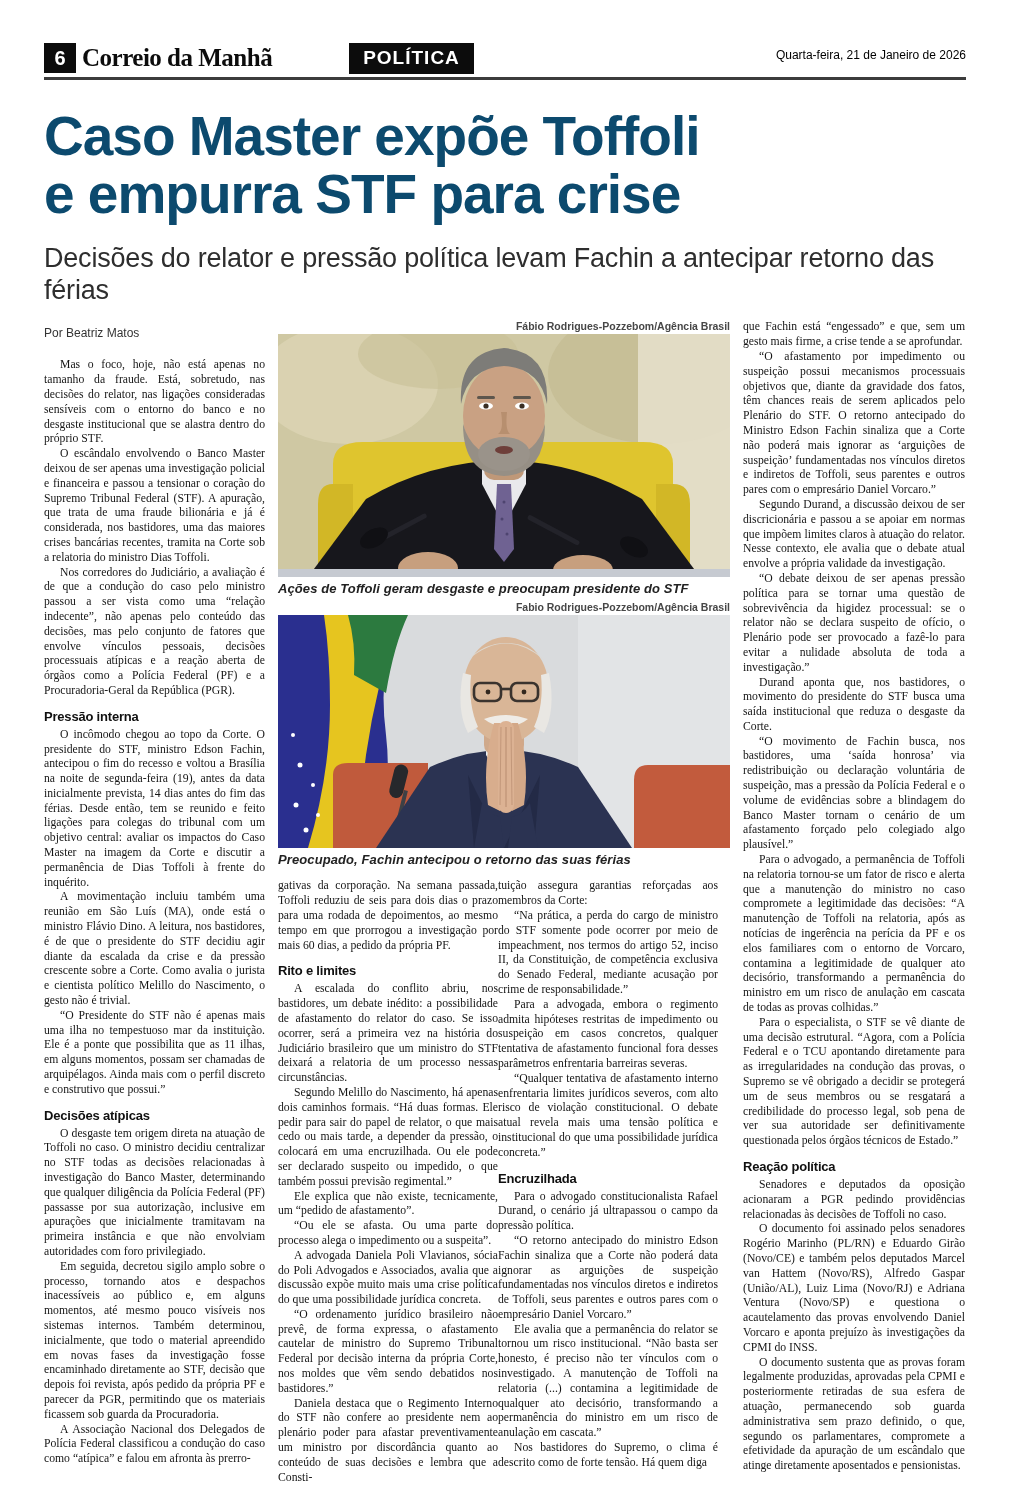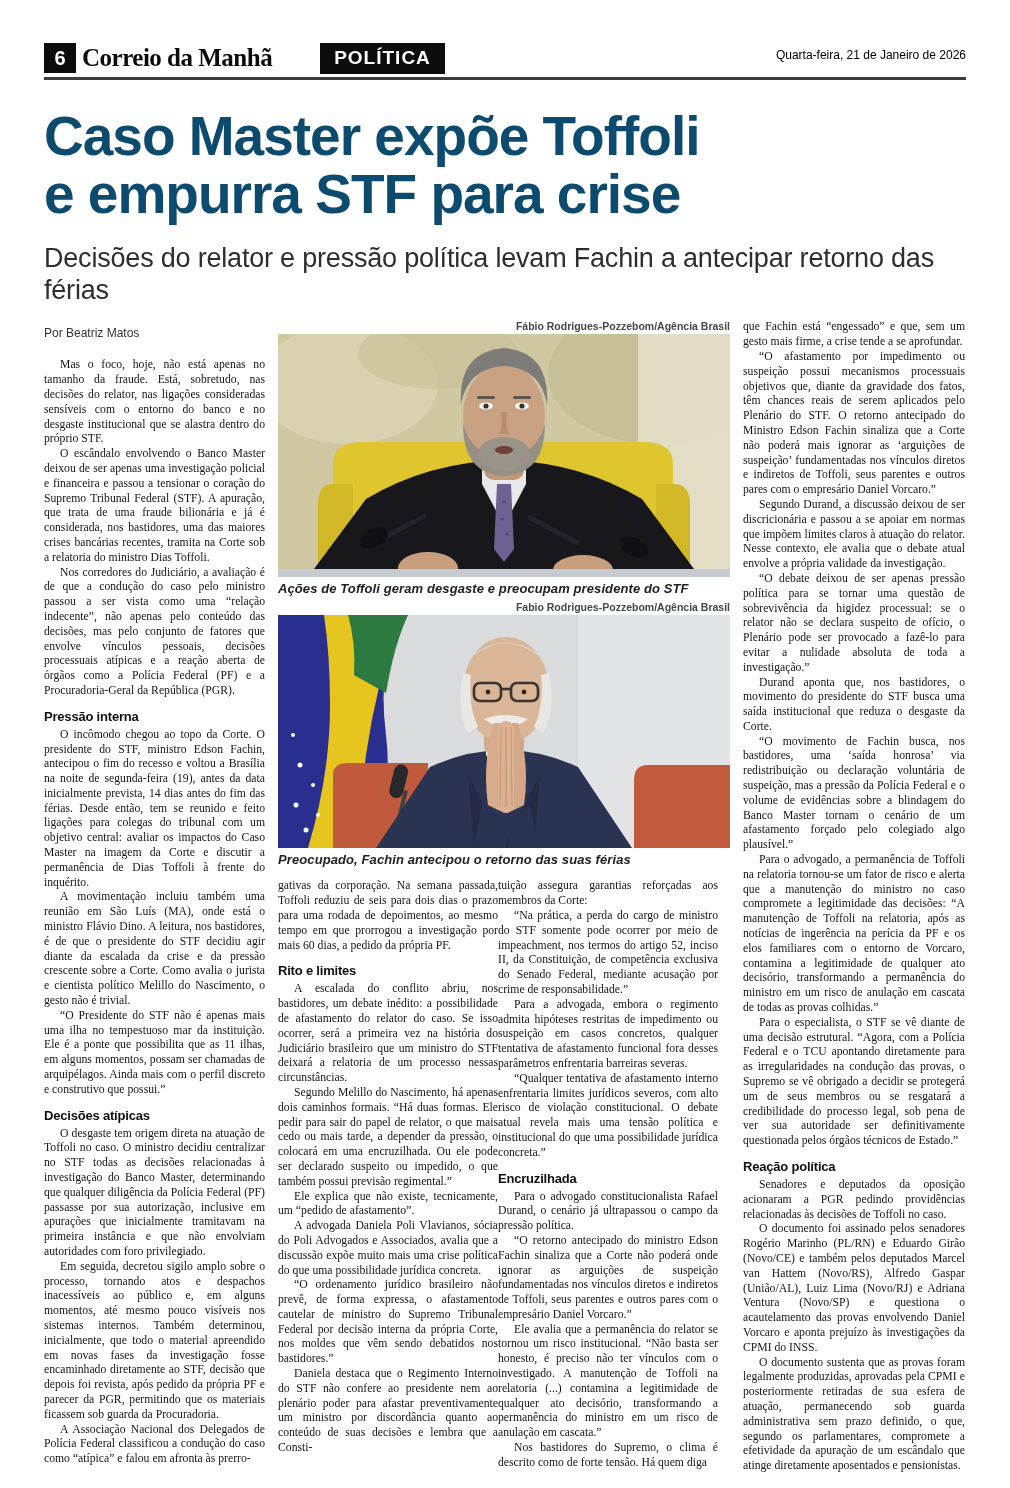--- a/index.html
+++ b/index.html
@@ -2,21 +2,21 @@
 <html lang="pt-BR"><head>
 <meta charset="utf-8">
 <style>
   html,body{margin:0;padding:0;background:#ffffff;}
   body{width:1010px;height:1488px;overflow:hidden;font-family:"Liberation Sans",sans-serif;color:#111;}
   .page{padding:0 44px;box-sizing:border-box;width:1010px;height:1488px;}
   
   .masthead{margin-top:42px;display:flex;align-items:center;position:relative;height:32px;}
   .pagenum-box{background:#0c0c0c;color:#fff;font-weight:700;font-size:20px;width:32px;height:30px;display:flex;align-items:center;justify-content:center;}
   .logo{font-family:"Liberation Serif",serif;font-weight:700;font-size:25px;letter-spacing:-0.5px;margin-left:6px;color:#0c0c0c;white-space:nowrap;}
-  .section-box{background:#0c0c0c;color:#fff;font-weight:700;font-size:19px;letter-spacing:1px;padding:4px 14px 5px;margin-left:48px;}
+  .section-box{background:#0c0c0c;color:#fff;font-weight:700;font-size:19px;letter-spacing:1px;padding:4px 14px 5px;margin-left:77px;}
   .edition-date{position:absolute;right:0;top:6px;font-size:12px;color:#000000;}
   .masthead-rule{border:none;border-top:3px solid #3c3c3c;margin:3px 0 0 0;}
   
   .headline{margin:27px 0 0 0;font-size:55px;line-height:1.06;font-weight:700;letter-spacing:-1px;color:#0c4a6e;}
   .subhead{margin:18px 0 0 0;font-size:27px;line-height:1.2;font-weight:400;letter-spacing:-0.2px;color:#2e2e2e;}
   
   .main{display:flex;gap:13px;margin-top:14px;align-items:flex-start;}
   .col{width:221px;flex:0 0 auto;}
   .col-right{width:222px;}
   .mid{width:452px;flex:0 0 452px;}
@@ -181,32 +181,33 @@
 
       <div class="caption">Preocupado, Fachin antecipou o retorno das suas férias</div>
 
       <div class="mid-cols">
         <div class="col">
             <p class="para cont">gativas da corporação. Na semana passada, Toffoli reduziu de seis para dois dias o prazo para uma rodada de depoimentos, ao mesmo tempo em que prorrogou a investigação por mais 60 dias, a pedido da própria PF.</p>
             <h3 class="sec-head">Rito e limites</h3>
             <p class="para">A escalada do conflito abriu, nos bastidores, um debate inédito: a possibilidade de afastamento do relator do caso. Se isso ocorrer, será a primeira vez na história do Judiciário brasileiro que um ministro do STF deixará a relatoria de um processo nessas circunstâncias.</p>
             <p class="para">Segundo Melillo do Nascimento, há apenas dois caminhos formais. “Há duas formas. Ele pedir para sair do papel de relator, o que mais cedo ou mais tarde, a depender da pressão, o colocará em uma encruzilhada. Ou ele pode ser declarado suspeito ou impedido, o que também possui previsão regimental.”</p>
             <p class="para">Ele explica que não existe, tecnicamente, um “pedido de afastamento”.</p>
+            <p class="para">“Ou ele se afasta. Ou uma parte do processo alega o impedimento ou a suspeita”.</p>
             <p class="para">A advogada Daniela Poli Vlavianos, sócia do Poli Advogados e Associados, avalia que a discussão expõe muito mais uma crise política do que uma possibilidade jurídica concreta.</p>
             <p class="para">“O ordenamento jurídico brasileiro não prevê, de forma expressa, o afastamento cautelar de ministro do Supremo Tribunal Federal por decisão interna da própria Corte, nos moldes que vêm sendo debatidos nos bastidores.”</p>
             <p class="para">Daniela destaca que o Regimento Interno do STF não confere ao presidente nem ao plenário poder para afastar preventivamente um ministro por discordância quanto ao conteúdo de suas decisões e lembra que a Consti-</p>
           </div>
         <div class="col">
             <p class="para cont">tuição assegura garantias reforçadas aos membros da Corte:</p>
             <p class="para">“Na prática, a perda do cargo de ministro do STF somente pode ocorrer por meio de impeachment, nos termos do artigo 52, inciso II, da Constituição, de competência exclusiva do Senado Federal, mediante acusação por crime de responsabilidade.”</p>
             <p class="para">Para a advogada, embora o regimento admita hipóteses restritas de impedimento ou suspeição em casos concretos, qualquer tentativa de afastamento funcional fora desses parâmetros enfrentaria barreiras severas.</p>
             <p class="para">“Qualquer tentativa de afastamento interno enfrentaria limites jurídicos severos, com alto risco de violação constitucional. O debate atual revela mais uma tensão política e institucional do que uma possibilidade jurídica concreta.”</p>
             <h3 class="sec-head">Encruzilhada</h3>
             <p class="para">Para o advogado constitucionalista Rafael Durand, o cenário já ultrapassou o campo da pressão política.</p>
-            <p class="para">“O retorno antecipado do ministro Edson Fachin sinaliza que a Corte não poderá onde ignorar as arguições de suspeição fundamentadas nos vínculos diretos e indiretos de Toffoli, seus parentes e outros pares com o empresário Daniel Vorcaro.”</p>
+            <p class="para">“O retorno antecipado do ministro Edson Fachin sinaliza que a Corte não poderá data ignorar as arguições de suspeição fundamentadas nos vínculos diretos e indiretos de Toffoli, seus parentes e outros pares com o empresário Daniel Vorcaro.”</p>
             <p class="para">Ele avalia que a permanência do relator se tornou um risco institucional. “Não basta ser honesto, é preciso não ter vínculos com o investigado. A manutenção de Toffoli na relatoria (...) contamina a legitimidade de qualquer ato decisório, transformando a permanência do ministro em um risco de anulação em cascata.”</p>
             <p class="para">Nos bastidores do Supremo, o clima é descrito como de forte tensão. Há quem diga</p>
           </div>
       </div>
     </div>
 
     <div class="col col-right">
         <p class="para cont">que Fachin está “engessado” e que, sem um gesto mais firme, a crise tende a se aprofundar.</p>
         <p class="para">“O afastamento por impedimento ou suspeição possui mecanismos processuais objetivos que, diante da gravidade dos fatos, têm chances reais de serem aplicados pelo Plenário do STF. O retorno antecipado do Ministro Edson Fachin sinaliza que a Corte não poderá mais ignorar as ‘arguições de suspeição’ fundamentadas nos vínculos diretos e indiretos de Toffoli, seus parentes e outros pares com o empresário Daniel Vorcaro.”</p>
         <p class="para">Segundo Durand, a discussão deixou de ser discricionária e passou a se apoiar em normas que impõem limites claros à atuação do relator. Nesse contexto, ele avalia que o debate atual envolve a própria validade da investigação.</p>

